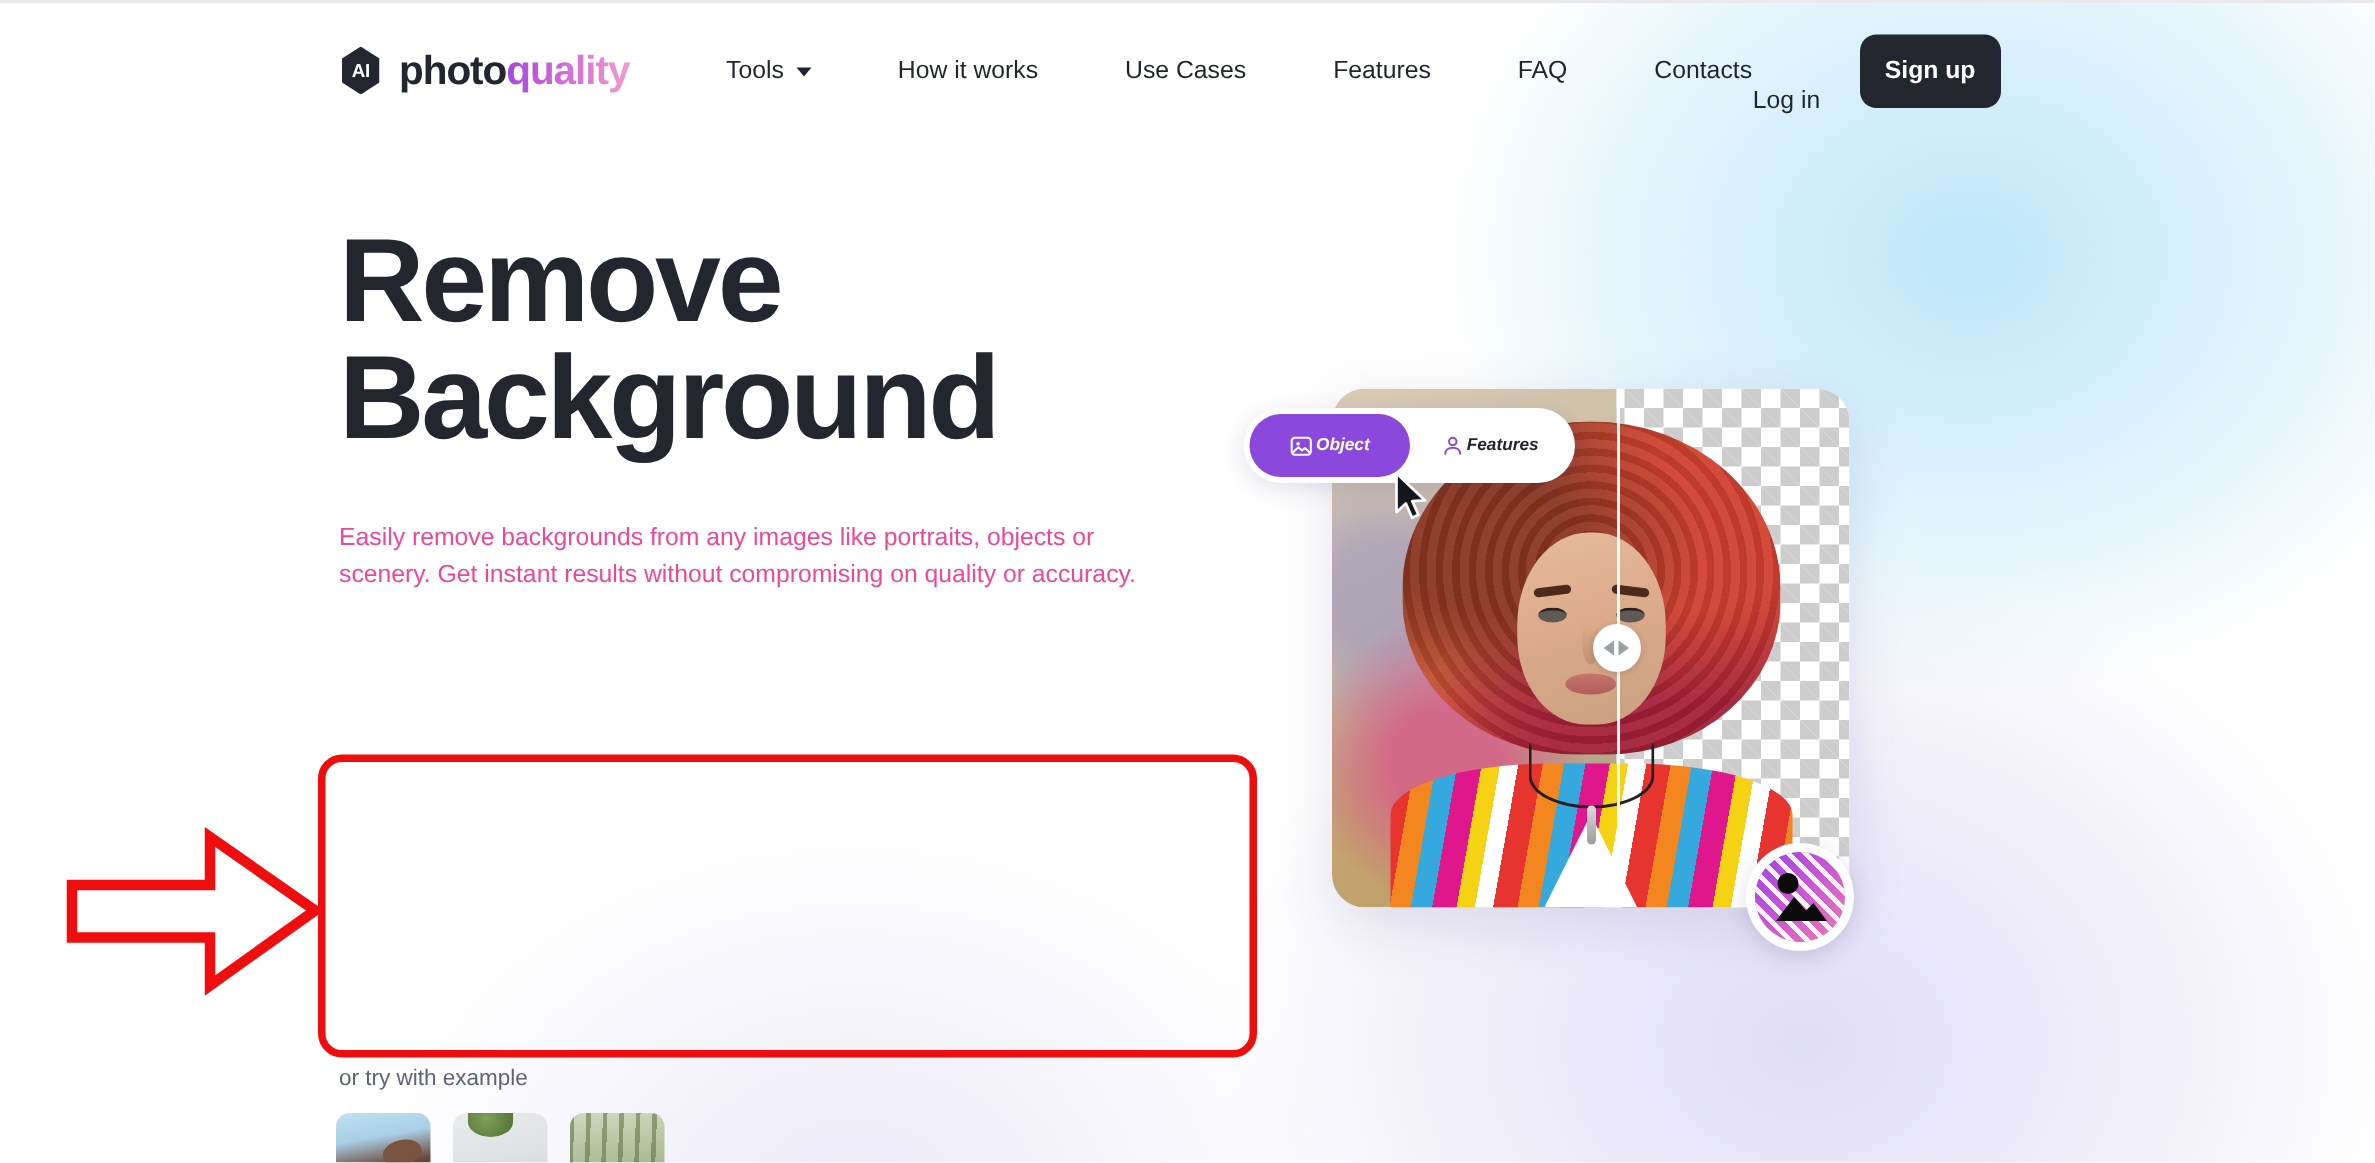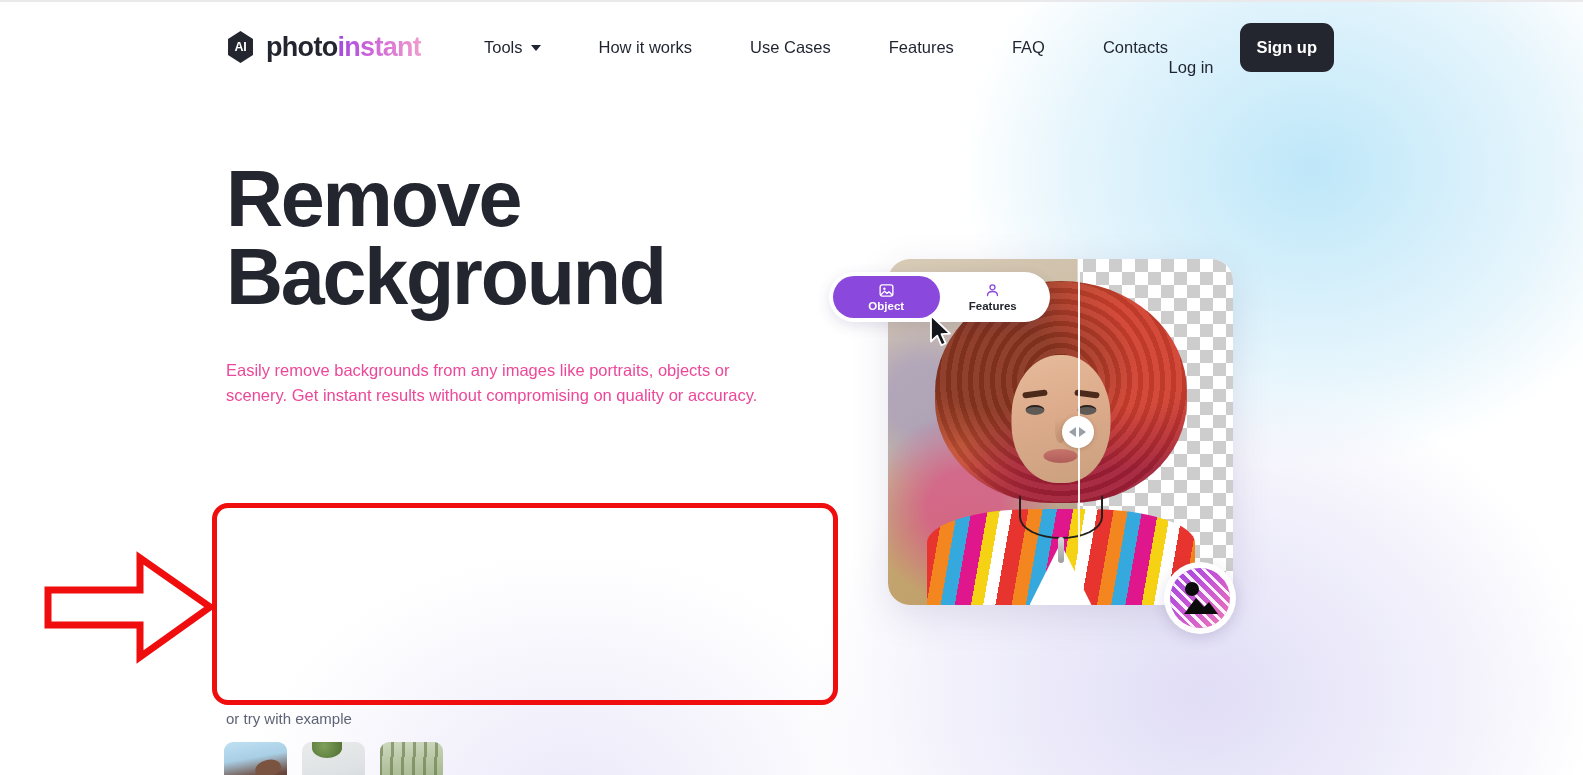--- a/index.html
+++ b/index.html
@@ -169,21 +169,20 @@
     top: 148px;
     width: 640px;
     z-index: 10;
   }
   .hero-title {
     font-size: 79px;
     line-height: 0.99;
     font-weight: bold;
     letter-spacing: -2.2px;
     color: #23262f;
-    margin-top: 12px;
   }
   .hero-ai {
     background: linear-gradient(135deg, #a94ae0 0%, #d560cf 50%, #f28fbe 100%);
     -webkit-background-clip: text;
     background-clip: text;
     color: transparent;
   }
   .hero-sub {
     margin-top: 42px;
     font-size: 16.5px;
@@ -418,24 +417,25 @@
     border-radius:26px;
     display:flex; align-items:center;
     padding:4px;
     z-index:14;
     box-shadow: 0 4px 14px rgba(60,50,110,0.14);
   }
   .mode-btn {
     flex:1;
     height:100%;
     border-radius:22px;
-    display:flex; flex-direction:column;
+    display:flex; flex-direction:row;
     align-items:center; justify-content:center;
     gap:1px;
     cursor:pointer;
+    font-style:italic;
   }
   .mode-btn.active { background:#8b48dd; }
   .mode-label { font-size:11.5px; font-weight:bold; }
   .mode-btn.active .mode-label { color:#ffffff; }
   .mode-btn:not(.active) .mode-label { color:#23262f; }
 
   .cursor-arrow {
     position:absolute;
     left:929px; top:314px;
     z-index:16;
@@ -494,21 +494,21 @@
   <div class="bg-lav2"></div>
   <div class="top-hairline"></div>
 
   <div class="header">
 
     <div class="logo">
       <div class="logo-mark">
         <span>AI</span>
       </div>
       <div class="logo-text">
-        <span class="logo-photo">photo</span><span class="logo-editor">instant</span>
+        <span class="logo-photo">photo</span><span class="logo-editor">quality</span>
       </div>
     </div>
 
     <nav class="nav">
       <div class="nav-item">
         <span>Tools</span>
         <span class="caret"></span>
       </div>
       <div class="nav-item">How it works</div>
       <div class="nav-item">Use Cases</div>

